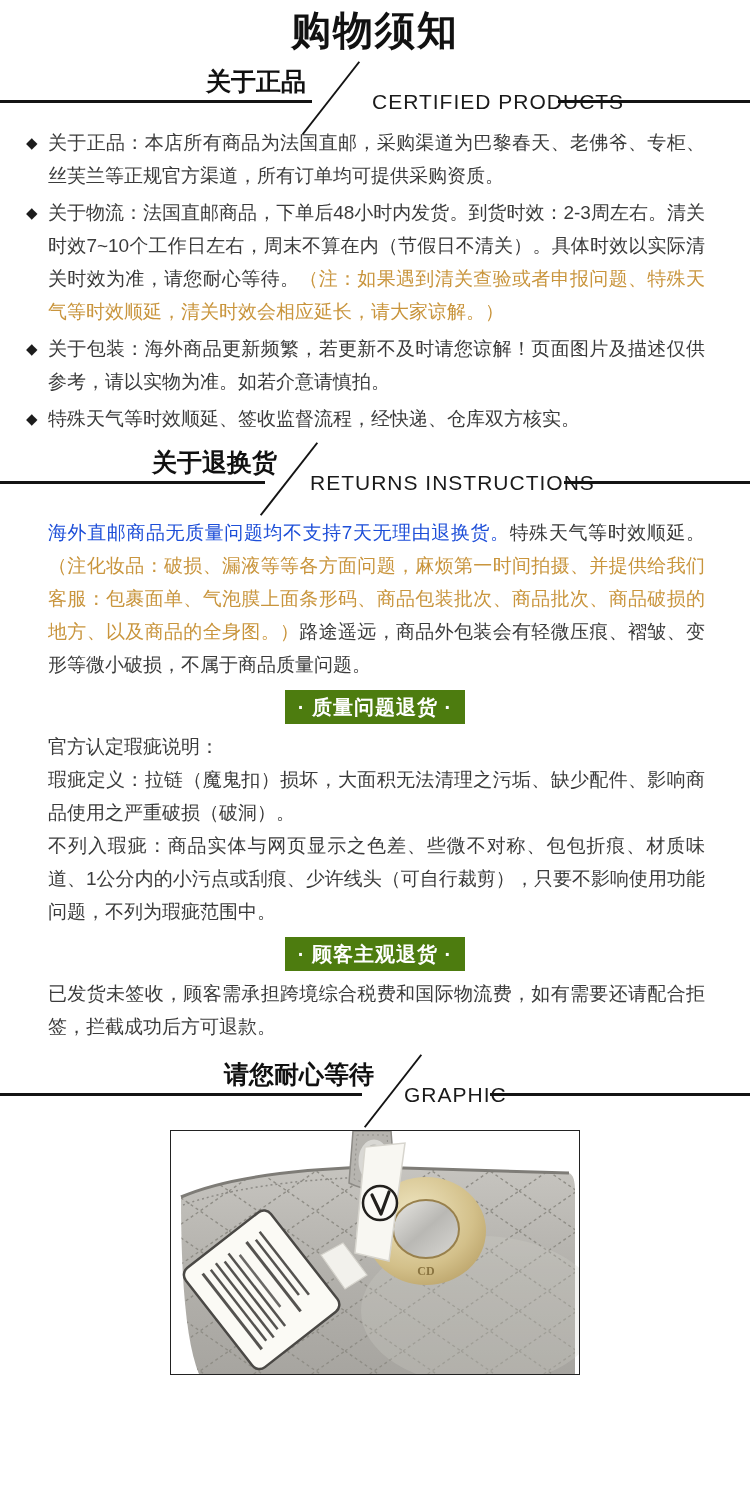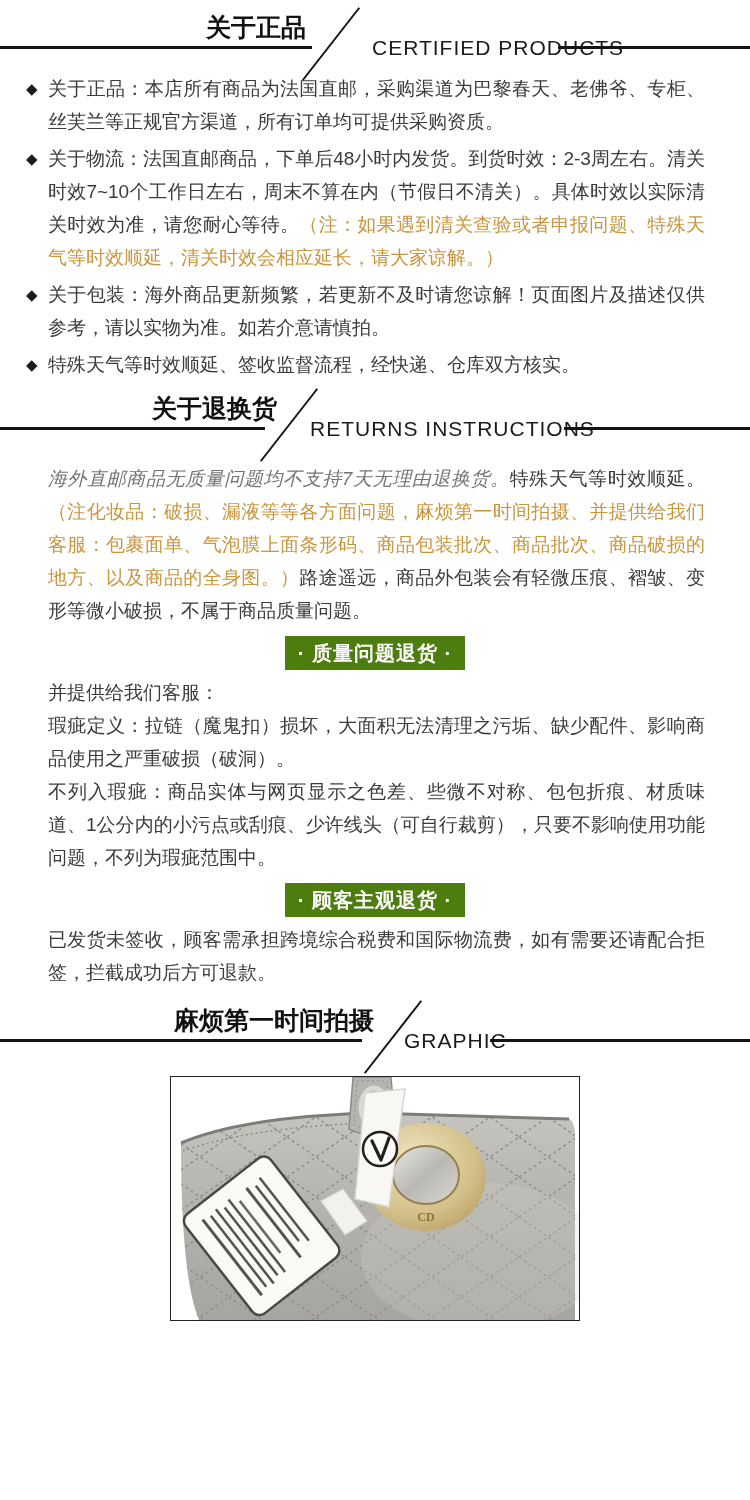--- a/index.html
+++ b/index.html
@@ -54,21 +54,21 @@
   .textblock{padding:0 45px 0 48px;font-size:19px;line-height:33px;text-align:justify;}
   .bullets{margin:2px 0 0 0;padding:0 45px 0 26px;list-style:none;}
   .bullets li{
     display:flex;align-items:flex-start;margin:0 0 4px 0;
     font-size:19px;line-height:33px;text-align:justify;
   }
   .bullets .marker{flex:0 0 auto;width:22px;font-size:15px;color:#1c1c1c;line-height:33px;}
   .bullets .b-text{flex:1 1 auto;}
   p{margin:0;}
   .orange{color:#c9953d;}
-  .red{color:#737373;font-style:italic;}
+  .red{color:#1d4ed8;}
 
   
   .badge-row{text-align:center;margin:9px 0 6px 0;}
   .badge{
     display:inline-block;background:#4d7c0f;color:#fff;
     font-size:20px;line-height:24px;font-weight:bold;
     padding:5px 13px;letter-spacing:1px;
   }
 
   
@@ -76,20 +76,21 @@
     width:410px;height:245px;margin:13px auto 0 auto;
     border:1px solid #222;box-sizing:border-box;background:#fff;
   }
   .photo-frame svg{display:block;}
 </style>
 </head>
 <body>
 
 <div class="page">
 
+  <h1 class="page-title">购物须知</h1>
 
   <div class="fh fh1">
     <div class="fh-zh">关于正品</div>
     <div class="fh-line fh-line-l"></div>
     <div class="fh-slash"></div>
     <div class="fh-en">CERTIFIED PRODUCTS</div>
     <div class="fh-line fh-line-r"></div>
   </div>
 
   <ul class="bullets">
@@ -121,35 +122,35 @@
 
   <div class="textblock" style="margin-top:11px;">
     <p><span class="red">海外直邮商品无质量问题均不支持7天无理由退换货。</span><span>特殊天气等时效顺延。</span><span class="orange">（注化妆品：破损、漏液等等各方面问题，麻烦第一时间拍摄、并提供给我们客服：包裹面单、气泡膜上面条形码、商品包装批次、商品批次、商品破损的地方、以及商品的全身图。）</span><span>路途遥远，商品外包装会有轻微压痕、褶皱、变形等微小破损，不属于商品质量问题。</span></p>
   </div>
 
   <div class="badge-row">
     <span class="badge">· 质量问题退货 ·</span>
   </div>
 
   <div class="textblock">
-    <p>并提供给我们客服：</p>
+    <p>官方认定瑕疵说明：</p>
     <p>瑕疵定义：拉链（魔鬼扣）损坏，大面积无法清理之污垢、缺少配件、影响商品使用之严重破损（破洞）。</p>
     <p>不列入瑕疵：商品实体与网页显示之色差、些微不对称、包包折痕、材质味道、1公分内的小污点或刮痕、少许线头（可自行裁剪），只要不影响使用功能问题，不列为瑕疵范围中。</p>
   </div>
 
   <div class="badge-row">
     <span class="badge">· 顾客主观退货 ·</span>
   </div>
 
   <div class="textblock">
     <p>已发货未签收，顾客需承担跨境综合税费和国际物流费，如有需要还请配合拒签，拦截成功后方可退款。</p>
   </div>
 
   <div class="fh fh3" style="margin-top:8px;">
-    <div class="fh-zh">麻烦第一时间拍摄</div>
+    <div class="fh-zh">请您耐心等待</div>
     <div class="fh-line fh-line-l"></div>
     <div class="fh-slash"></div>
     <div class="fh-en">GRAPHIC</div>
     <div class="fh-line fh-line-r"></div>
   </div>
 
   <div class="photo-frame">
     <svg width="408" height="243" viewBox="0 0 408 243" xmlns="http://www.w3.org/2000/svg">
       <defs>
         <linearGradient id="bagGrad" x1="0" y1="0" x2="0" y2="1">

